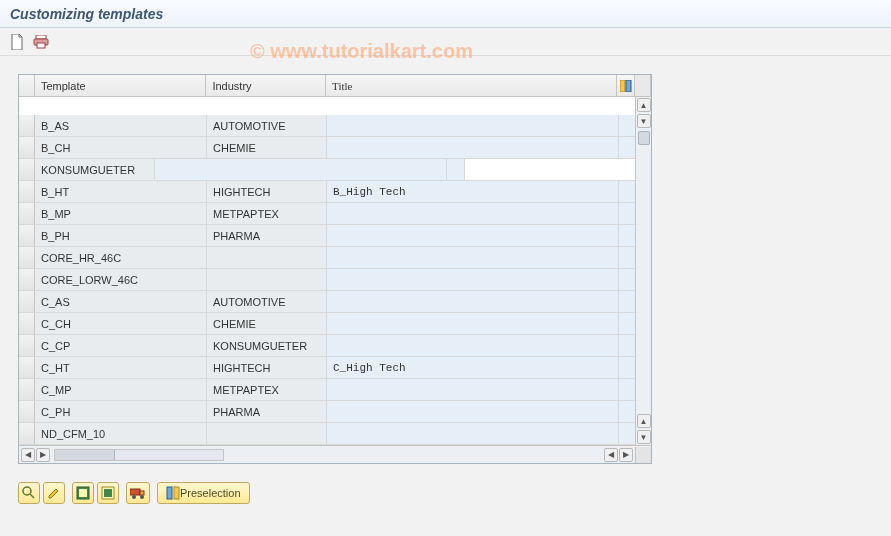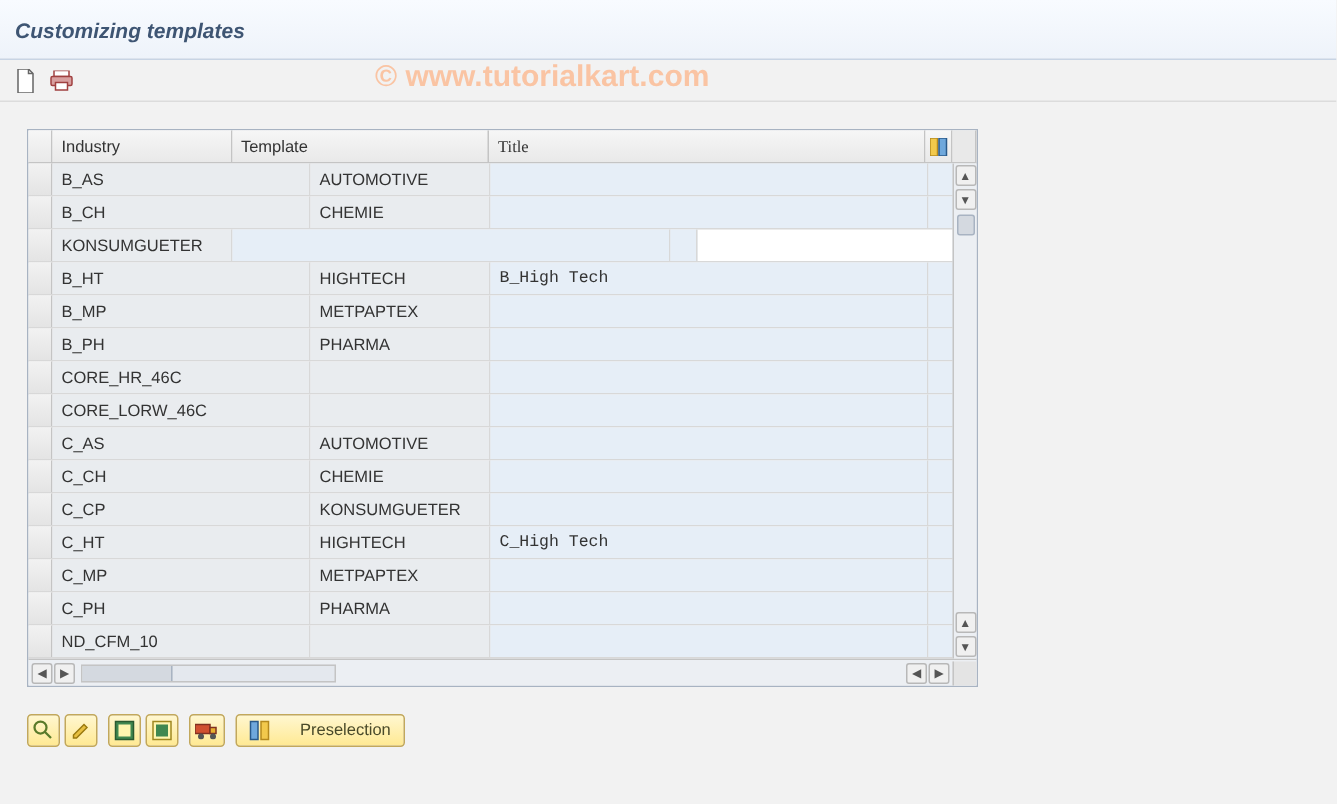--- a/index.html
+++ b/index.html
@@ -8,21 +8,21 @@
     font-size: 11px;
     background: #f2f2f2;
     color: #333;
     width: 891px;
     height: 536px;
     overflow: hidden;
     position: relative;
   }
   .title-bar {
     background: linear-gradient(#f8fbff, #eef3fa);
-    height: 40px;
+    height: 28px;
     border-bottom: 1px solid #c8d4e4;
     display: flex;
     align-items: center;
     padding: 0 10px;
   }
   .title-bar .title {
     font-weight: bold;
     font-style: italic;
     font-size: 14px;
     color: #3e5573;
@@ -81,20 +81,21 @@
   }
   .col-sel { width: 16px; padding:0; }
   .col-template { width: 172px; }
   .col-industry { width: 120px; }
   .col-title { width: 292px; font-family: Liberation Serif, serif; }
   .col-cfg { width: 18px; padding:0; justify-content:center; }
   .col-scroll { width: 16px; padding:0; background:#e9e9e9; }
 
   .grid-body {
     position: relative;
+    margin-top: 18px;
   }
   .grid-row {
     display: flex;
     height: 22px;
     border-bottom: 1px solid #d8d8d8;
   }
   .grid-cell {
     border-right: 1px solid #d8d8d8;
     display: flex;
     align-items: center;
@@ -196,21 +197,21 @@
     border:1px solid #c2a85c;
     border-radius:3px;
     display:flex;
     align-items:center;
     justify-content:center;
     padding:0 3px;
     margin-right:3px;
     cursor:pointer;
     font-size:11px;
     color:#4a4a2a;
-    gap:20px;
+    gap:0;
   }
   .tool-btn.wide { padding:0 8px; }
   .tool-sep { width:4px; }
   svg{display:block;}
   .cfg-icon {
     width:14px;height:14px;
     display:flex;align-items:center;justify-content:center;
   }
 </style>
 </head>
@@ -236,22 +237,22 @@
   </div>
 </div>
 
 <div class="watermark">© www.tutorialkart.com</div>
 
 <div class="content">
   <div class="grid-wrapper">
 
     <div class="grid-header-row">
       <div class="grid-header-cell col-sel"></div>
+      <div class="grid-header-cell col-template">Template</div>
       <div class="grid-header-cell col-industry">Industry</div>
-      <div class="grid-header-cell col-template">Template</div>
       <div class="grid-header-cell col-title">Title</div>
       <div class="grid-header-cell col-cfg">
         <span class="cfg-icon">
           <svg width="12" height="12" viewBox="0 0 12 12">
               <rect x="0" y="0" width="5" height="12" fill="#f2c94c" stroke="#b58a1e"></rect>
               <rect x="6" y="0" width="5" height="12" fill="#6fa8dc" stroke="#2a5a8a"></rect>
             </svg>
         </span>
       </div>
       <div class="grid-header-cell col-scroll"></div>

